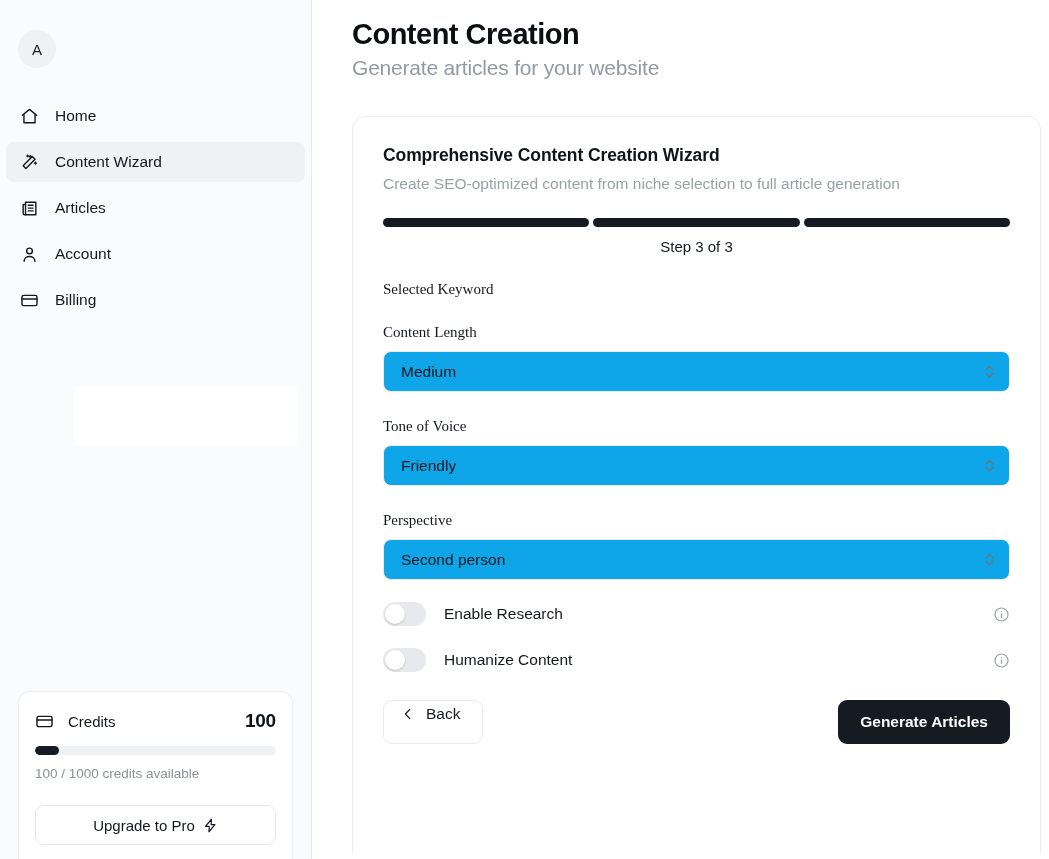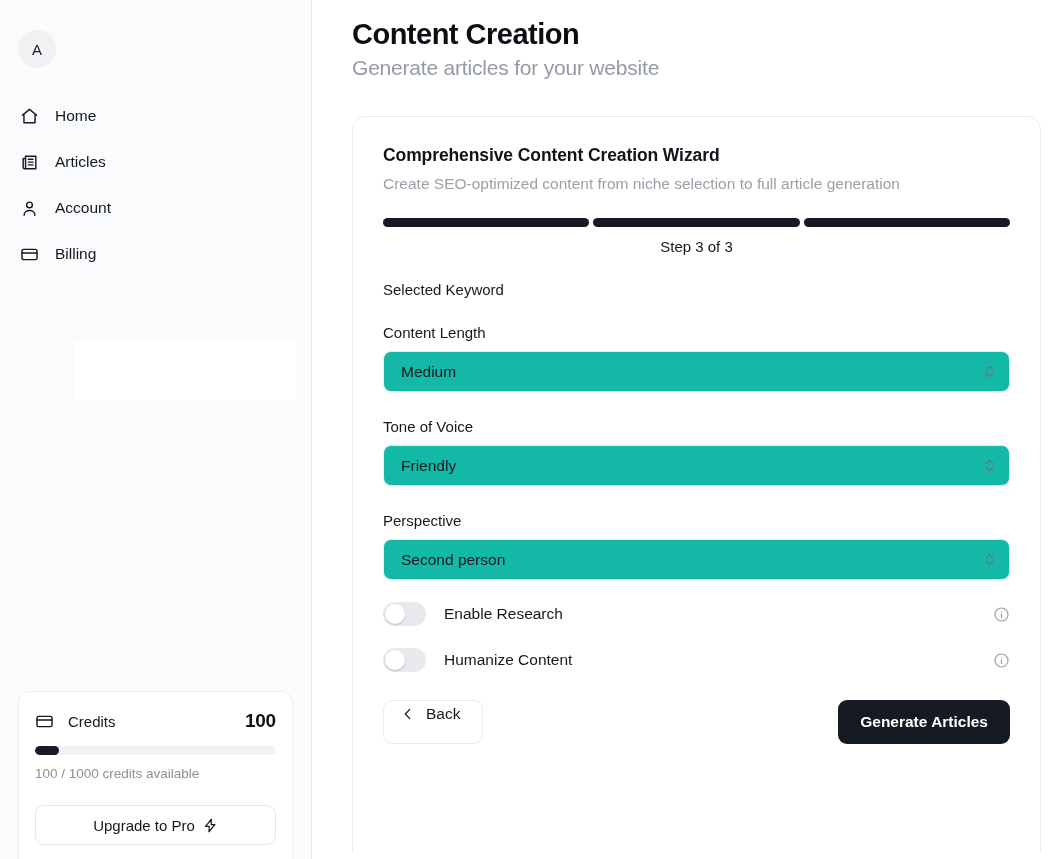--- a/index.html
+++ b/index.html
@@ -104,28 +104,28 @@
     height: 760px;
   }
   .card-title { font-size: 17.5px; font-weight: 700; color: #10141a; letter-spacing: -0.1px;}
   .card-sub { font-size: 15.5px; color: #9aa0a8; margin-top: 9px; }
 
   .steps { display: flex; gap: 4px; margin-top: 25px; }
   .step-seg { flex: 1 1 0; height: 9px; border-radius: 6px; background: #e9eaec; }
   .step-seg.done { background: #151a23; }
   .step-text { text-align: center; font-size: 15px; color: #14181f; margin-top: 11px; }
 
-  .field-label { font-size: 15px; color: #14181f; margin-top: 26px; }
+  .field-label { font-size: 15px; color: #14181f; margin-top: 26px; font-family: Liberation Serif, serif; }
   .keyword-value { font-size: 18px; color: #14181f; margin-top: 14px; letter-spacing: -0.1px;}
 
   .select {
     margin-top: 10px;
     height: 41px; width: 100%;
     border: 1px solid #ececee; border-radius: 8px;
-    background: #14b8a6;
+    background: #0ea5e9;
     display: flex; align-items: center; justify-content: space-between;
     padding: 0 14px 0 17px;
     cursor: pointer;
   }
   .select-value { font-size: 15.5px; color: #14181f; }
   .select-arrows { display: flex; flex-direction: column; align-items: center; gap: 1px; color: #70757d; }
   .select-arrows svg { display:block; }
 
   .toggle-row {
     display: flex; align-items: center; margin-top: 22px;
@@ -177,20 +177,31 @@
       <div class="nav-item">
         <span class="nav-icon">
           <svg viewBox="0 0 24 24" fill="none" stroke="currentColor" stroke-width="1.8" stroke-linecap="round" stroke-linejoin="round">
             <path d="M3 10.5 12 3l9 7.5"></path>
               <path d="M5 9.8V20h14V9.8"></path>
           </svg>
         </span>
         <span class="nav-label">Home</span>
       </div>
 
+      <div class="nav-item active">
+        <span class="nav-icon">
+          <svg viewBox="0 0 24 24" fill="none" stroke="currentColor" stroke-width="1.8" stroke-linecap="round" stroke-linejoin="round">
+            <path d="M15.5 4.5 4 16l3.5 3.5L19 8z"></path>
+            <path d="M13 3.2v2.4M11.8 4.4h2.4"></path>
+            <path d="M19.5 11.6V14M18.3 12.8h2.4"></path>
+            <path d="M9.6 2.8v1.8M8.7 3.7h1.8"></path>
+          </svg>
+        </span>
+        <span class="nav-label">Content Wizard</span>
+      </div>
 
       <div class="nav-item">
         <span class="nav-icon">
           <svg viewBox="0 0 24 24" fill="none" stroke="currentColor" stroke-width="1.8" stroke-linecap="round" stroke-linejoin="round">
             <path d="M7 4h13v16H7z"></path>
               <path d="M7 7H4v11a2 2 0 0 0 2 2h1"></path>
             <path d="M10.5 8h6M10.5 11.5h6M10.5 15h6"></path>
           </svg>
         </span>
         <span class="nav-label">Articles</span>

